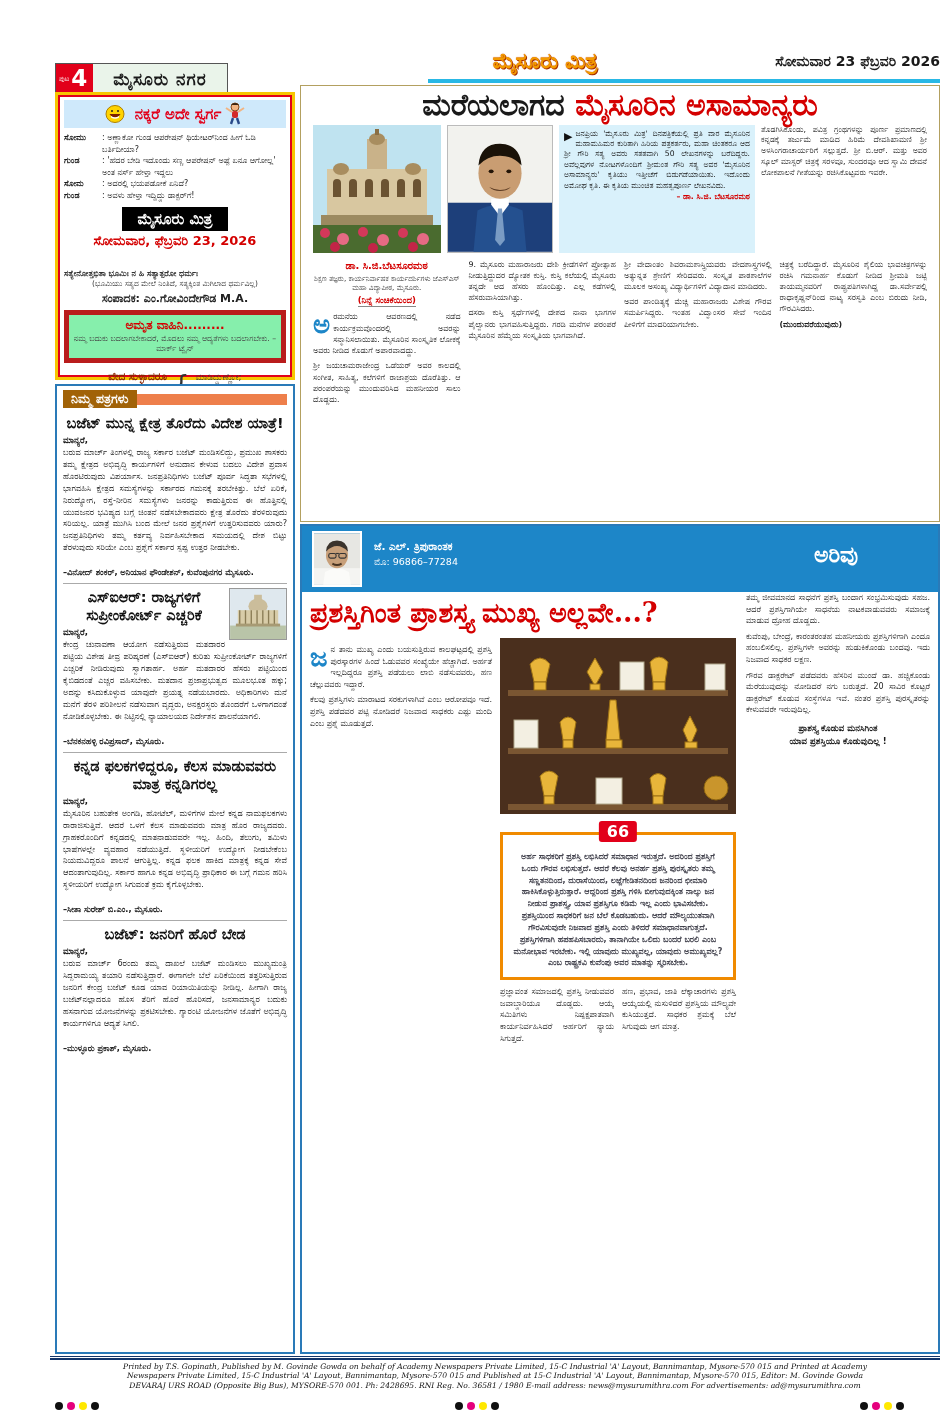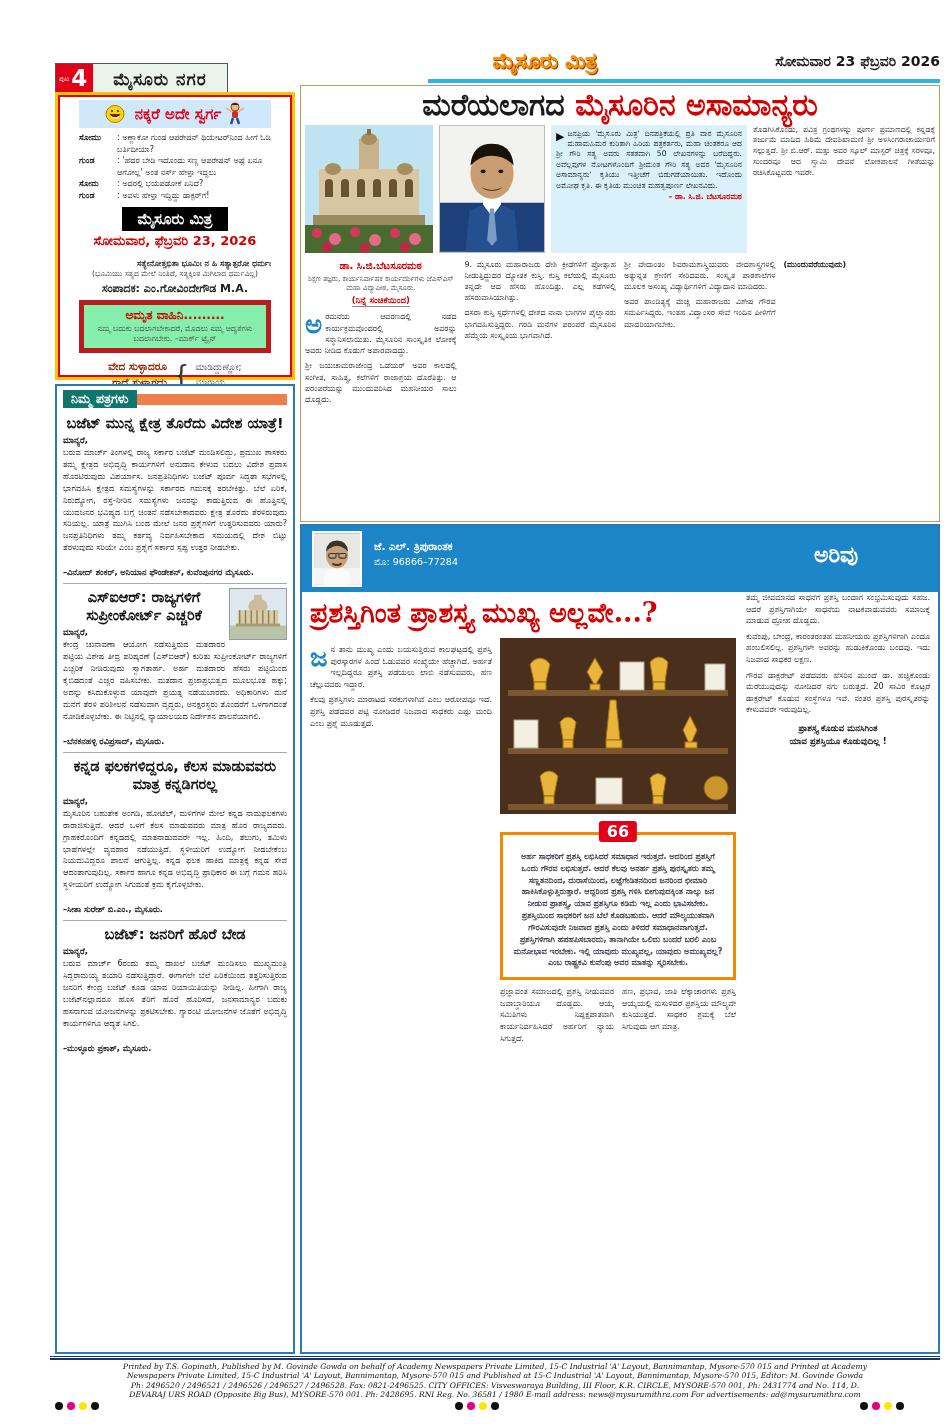--- a/index.html
+++ b/index.html
@@ -12,55 +12,55 @@
   .pagenum-box { background:#e2001a; color:#fff; display:flex; align-items:center; padding:0 6px 0 3px; gap:2px; }
   .pagenum-box .lbl { font-size:7px; }
   .pagenum-box .num { font-size:23px; font-weight:bold; line-height:1; }
   .section-name { display:flex; align-items:center; padding:0 20px; font-size:17px; font-weight:bold; letter-spacing:1px; }
   .masthead { position:absolute; left:390px; top:4px; width:200px; text-align:center; font-size:21px; font-weight:bold; color:#f29b00; text-shadow:0 0 1px #c43b00, 1px 1px 0 #a33000; }
   .hdr-date { position:absolute; right:0; top:8px; font-size:14px; font-weight:bold; }
   .teal-rule { position:absolute; left:428px; top:79px; width:512px; height:4px; background:#29b8e5; }
 
   
   .joke { position:absolute; left:55px; top:92px; width:240px; height:288px; border:3px solid #f7c600; background:#fff; }
-  .joke-inner { border:2px solid #e2001a; height:100%; padding:3px 19px; display:flex; flex-direction:column; }
+  .joke-inner { border:2px solid #e2001a; height:100%; padding:3px 4px; display:flex; flex-direction:column; }
   .joke-head { background:#cfe9fb; display:flex; align-items:center; justify-content:center; gap:4px; padding:2px 0; }
   .joke-title { color:#e2001a; font-weight:bold; font-size:15px; }
   .joke-dlg { margin-top:4px; font-size:8px; line-height:1.45; }
   .dlg-row { display:flex; gap:4px; }
   .dlg-row .spk { width:34px; font-weight:bold; flex:none; }
   .dlg-row .txt { flex:1; }
   .joke-brand { background:#000; color:#fff; font-weight:bold; font-size:15px; text-align:center; margin:5px auto 2px; padding:3px 16px; width:fit-content; }
   .joke-date { color:#d40000; font-weight:bold; font-size:13px; text-align:center; }
-  .joke-sans { font-size:8px; text-align:right; margin-top:10px; color:#333; font-weight:bold; }
+  .joke-sans { font-size:8px; text-align:left; margin-top:20px; color:#333; font-weight:bold; }
   .joke-sans2 { font-size:7.5px; text-align:center; color:#333; }
   .joke-editor { font-size:11px; font-weight:bold; text-align:center; margin-top:3px; color:#222; }
   .amrita { background:#86efac; border:5px solid #b91c1c; margin-top:5px; padding:3px 4px; text-align:center; }
   .amrita-title { color:#d40000; font-weight:bold; font-size:12px; }
   .amrita-quote { font-size:7.8px; color:#444; margin-top:2px; line-height:1.4; }
   .proverb { display:flex; align-items:center; justify-content:center; gap:6px; margin-top:6px; }
   .proverb .left { color:#8b2500; font-weight:bold; font-size:10.5px; text-align:right; line-height:1.5; }
   .proverb .brace { font-size:26px; color:#333; font-weight:normal; }
   .proverb .right { font-size:9px; color:#333; line-height:1.7; }
 
   
   .letters { position:absolute; left:55px; top:384px; width:240px; height:970px; border:2px solid #2a7ab8; background:#fff; padding:4px 6px; }
   .letters-head { display:flex; align-items:center; height:18px; margin-bottom:2px; }
-  .letters-title { background:#0f766e; color:#fff; font-weight:bold; font-size:12.5px; padding:1px 8px; white-space:nowrap; }
+  .letters-title { background:#a16207; color:#fff; font-weight:bold; font-size:12.5px; padding:1px 8px; white-space:nowrap; }
   .letters-bar { flex:1; height:11px; background:#ee7f4b; }
   .letter { padding:4px 0 5px; }
   .letter + .letter { border-top:1px solid #aaa; }
   .letter h3 { font-size:14.5px; font-weight:bold; text-align:center; line-height:1.25; margin-bottom:3px; color:#111; }
   .letter .salut { font-size:8.5px; font-weight:bold; }
   .letter .body { font-size:8.2px; line-height:1.45; text-align:justify; margin-top:1px; color:#222; }
   .letter .sig { font-size:8.2px; font-weight:bold; text-align:left; margin-top:13px; }
   .court-thumb { float:right; width:58px; height:52px; margin:0 0 2px 4px; border:1px solid #999; }
 
   
-  .art1 { position:absolute; left:300px; top:85px; width:640px; height:437px; border:1px solid #b3a060; background:#fff; padding:3px 4px; }
+  .art1 { position:absolute; left:300px; top:85px; width:640px; height:437px; border:1px solid #b3a060; background:#fff; padding:3px 12px; }
   .art1 h1 { font-family:"DejaVu Serif", serif; font-size:30px; font-weight:bold; text-align:center; line-height:1.05; }
   .art1 h1 .red { color:#d40000; }
   .art1-media { display:flex; gap:6px; margin-top:4px; height:128px; }
   .palace { width:128px; height:128px; flex:none; }
   .portrait1 { width:106px; height:128px; flex:none; border:1px solid #bbb; }
   .introbox { width:196px; flex:none; background:#d9f1fb; padding:4px 5px; font-size:7.6px; line-height:1.38; text-align:justify; position:relative; }
   .introbox .arrow { color:#111; font-size:11px; float:left; margin-right:3px; }
   .introbox .isig { display:block; text-align:right; color:#d40000; font-weight:bold; font-size:7.8px; margin-top:1px; }
   .col0 { flex:1; font-size:7.8px; line-height:1.4; text-align:justify; }
   .gauri { float:right; width:88px; margin-left:4px; text-align:center; }
@@ -288,20 +288,21 @@
       </div>
       <div class="art1-col">
         <p>9. ಮೈಸೂರು ಮಹಾರಾಜರು ದೇಶಿ ಕ್ರೀಡೆಗಳಿಗೆ ಪ್ರೋತ್ಸಾಹ ನೀಡುತ್ತಿದ್ದುದರ ದ್ಯೋತಕ ಕುಸ್ತಿ. ಕುಸ್ತಿ ಕಲೆಯಲ್ಲಿ ಮೈಸೂರು ತನ್ನದೇ ಆದ ಹೆಸರು ಹೊಂದಿತ್ತು. ಎಲ್ಲ ಕಡೆಗಳಲ್ಲಿ ಹೆಸರುವಾಸಿಯಾಗಿತ್ತು.</p>
         <p>ದಸರಾ ಕುಸ್ತಿ ಸ್ಪರ್ಧೆಗಳಲ್ಲಿ ದೇಶದ ನಾನಾ ಭಾಗಗಳ ಪೈಲ್ವಾನರು ಭಾಗವಹಿಸುತ್ತಿದ್ದರು. ಗರಡಿ ಮನೆಗಳ ಪರಂಪರೆ ಮೈಸೂರಿನ ಹೆಮ್ಮೆಯ ಸಂಸ್ಕೃತಿಯ ಭಾಗವಾಗಿದೆ.</p>
       </div>
       <div class="art1-col">
         <p>ಶ್ರೀ ವೇದಾಂತಂ ಶಿವರಾಮಶಾಸ್ತ್ರಿಯವರು ವೇದಶಾಸ್ತ್ರಗಳಲ್ಲಿ ಅತ್ಯುನ್ನತ ಶ್ರೇಣಿಗೆ ಸೇರಿದವರು. ಸಂಸ್ಕೃತ ಪಾಠಶಾಲೆಗಳ ಮೂಲಕ ಅಸಂಖ್ಯ ವಿದ್ಯಾರ್ಥಿಗಳಿಗೆ ವಿದ್ಯಾದಾನ ಮಾಡಿದರು.</p>
         <p>ಅವರ ಪಾಂಡಿತ್ಯಕ್ಕೆ ಮೆಚ್ಚಿ ಮಹಾರಾಜರು ವಿಶೇಷ ಗೌರವ ಸಮರ್ಪಿಸಿದ್ದರು. ಇಂತಹ ವಿದ್ವಾಂಸರ ಸೇವೆ ಇಂದಿನ ಪೀಳಿಗೆಗೆ ಮಾದರಿಯಾಗಬೇಕು.</p>
       </div>
       <div class="art1-col">
+        <p>ಚಿತ್ರಕ್ಕೆ ಬರೆದಿದ್ದಾರೆ. ಮೈಸೂರಿನ ಶೈಲಿಯ ಭಾವಚಿತ್ರಗಳನ್ನು ರಚಿಸಿ ಗಮನಾರ್ಹ ಕೊಡುಗೆ ನೀಡಿದ ಶ್ರೀಮತಿ ಜಟ್ಟಿ ತಾಯಮ್ಮನವರಿಗೆ ರಾಷ್ಟ್ರಪತಿಗಳಾಗಿದ್ದ ಡಾ.ಸರ್ವೇಪಲ್ಲಿ ರಾಧಾಕೃಷ್ಣನ್‌ರಿಂದ ನಾಟ್ಯ ಸರಸ್ವತಿ ಎಂಬ ಬಿರುದು ನೀಡಿ, ಗೌರವಿಸಿದರು.</p>
         <p class="contmark">(ಮುಂದುವರೆಯುವುದು)</p>
       </div>
     </div>
   </div>
 
   <div class="art2">
     <div class="art2-bar">
       <svg class="aphoto" viewBox="0 0 50 56">
         <rect width="50" height="56" fill="#e7e7e3"></rect>
         <rect y="38" width="50" height="18" fill="#f4f4f2"></rect>
@@ -377,21 +378,20 @@
           <div>ಯಾವ ಪ್ರಶಸ್ತಿಯೂ ಕೊಡುವುದಿಲ್ಲ !</div>
         </div>
       </div>
     </div>
   </div>
 
   <div class="imprint">
     <div class="rule2"></div>
     <p>Printed by T.S. Gopinath, Published by M. Govinde Gowda on behalf of Academy Newspapers Private Limited, 15-C Industrial 'A' Layout, Bannimantap, Mysore-570 015 and Printed at Academy</p>
     <p>Newspapers Private Limited, 15-C Industrial 'A' Layout, Bannimantap, Mysore-570 015 and Published at 15-C Industrial 'A' Layout, Bannimantap, Mysore-570 015, Editor: M. Govinde Gowda</p>
-    <p>Ph: 2496520 / 2496521 / 2496526 / 2496527 / 2496528. Fax: 0821-2496525. CITY OFFICES: Visveswaraya Building, III Floor, K.R. CIRCLE, MYSORE-570 001, Ph: 2431774 and No. 114, D.</p>
     <p>DEVARAJ URS ROAD (Opposite Big Bus), MYSORE-570 001. Ph: 2428695. RNI Reg. No. 36581 / 1980 E-mail address: news@mysurumithra.com For advertisements: ad@mysurumithra.com</p>
   </div>
 
   <div class="dots" style="left:55px; top:1402px;">
     <span class="c1"></span>
       <span class="c2"></span>
       <span class="c3"></span>
       <span class="c4"></span>
   </div>
   <div class="dots" style="left:455px; top:1402px;">

